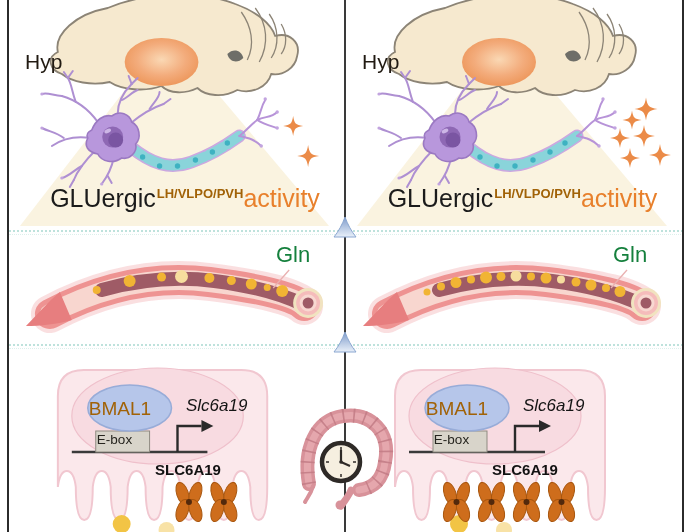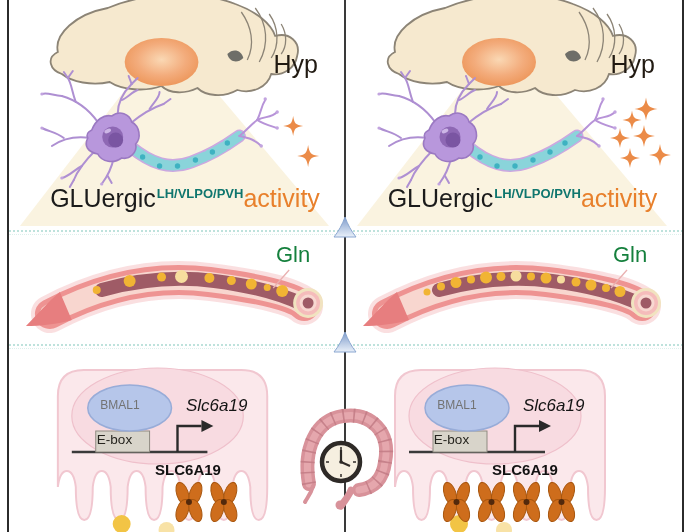--- a/index.html
+++ b/index.html
@@ -11,30 +11,30 @@
   .divider{position:absolute;top:0;bottom:0;left:344px;width:2px;background:#3a3a3a;z-index:4;}
   .dotline{position:absolute;left:9px;right:11px;height:0;border-top:2px dotted #BEE2DC;z-index:3;}
   .dotline2{position:absolute;left:9px;right:11px;height:0;border-top:1px dotted #DDF0EC;z-index:3;}
   .panel{position:absolute;top:0;height:532px;z-index:2;}
   .sec{position:absolute;left:0;right:0;}
   .sec-top{top:0;height:230px;}
   .sec-mid{top:230px;height:114px;}
   .sec-bot{top:344px;height:188px;}
   svg.fill{position:absolute;left:0;top:0;width:100%;height:100%;display:block;}
   
-  .hyp-label{position:absolute;top:50px;left:4px;width:304px;text-align:right;
-    font-size:25px;color:#211a12;}
+  .hyp-label{position:absolute;top:50px;left:15px;width:304px;text-align:left;
+    font-size:21px;color:#211a12;}
   .glu-line{position:absolute;left:0;right:0;top:184px;display:flex;justify-content:center;
     align-items:baseline;font-size:25px;color:#1b1b1b;white-space:nowrap;padding-left:16px;}
-  .glu-sup{font-size:13px;font-weight:700;position:relative;top:-9px;margin-left:1px;color:#0f766e;}
+  .glu-sup{font-size:13px;font-weight:700;position:relative;top:-9px;margin-left:1px;color:#a16207;}
   .glu-suffix{color:#E8802C;}
   .gln-label{position:absolute;top:12px;left:243px;width:80px;text-align:center;
     font-size:22px;color:#15803d;}
   .bmal-label{position:absolute;top:54px;left:78px;width:64px;text-align:center;
-    font-size:12px;color:#737373;}
+    font-size:19px;color:#a16207;}
   .ebox-label{position:absolute;top:88px;left:86px;width:37px;text-align:center;
     font-size:13.5px;color:#26251f;}
   .gene-label{position:absolute;top:52px;left:176px;font-size:17px;font-style:italic;color:#141414;}
   .slc-label{position:absolute;top:117px;left:112px;width:132px;text-align:center;
     font-size:15px;font-weight:700;color:#111;}
   .up-arrow{position:absolute;left:333px;width:24px;height:30px;z-index:5;}
   .gut{position:absolute;left:293px;top:404px;width:108px;height:106px;z-index:6;}
   .defs-holder{position:absolute;width:0;height:0;overflow:hidden;}
 </style>
 </head>

